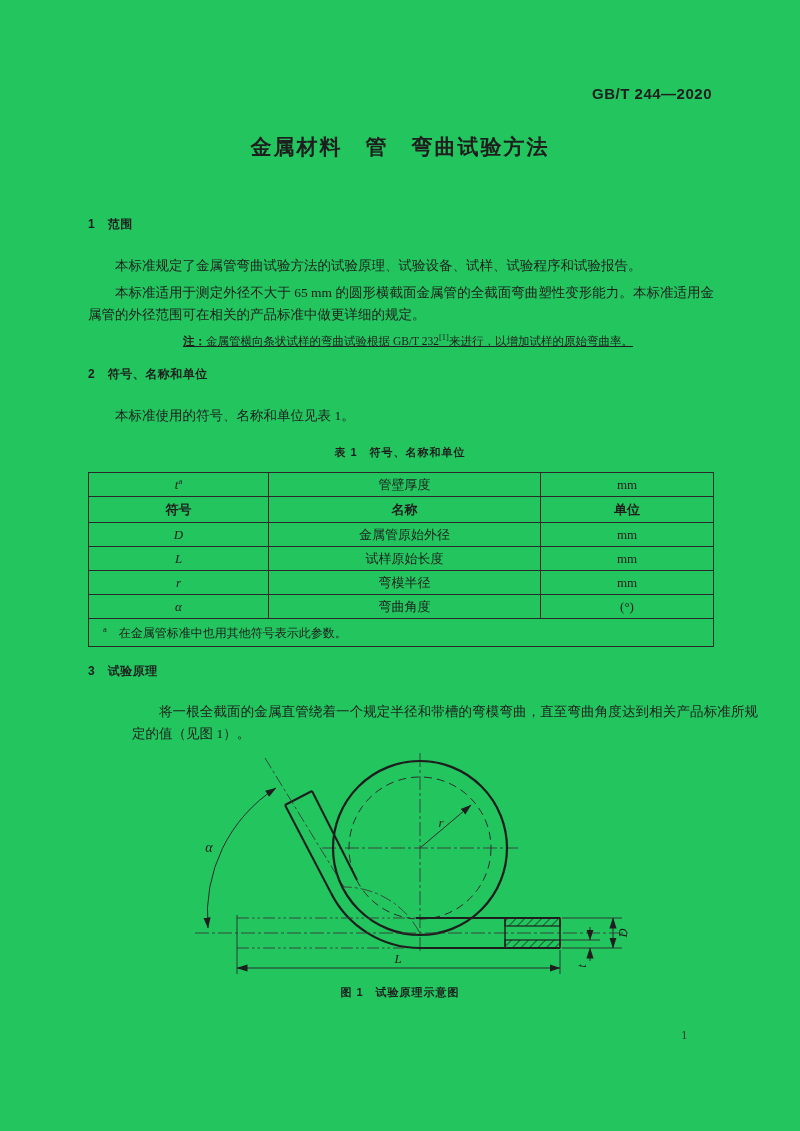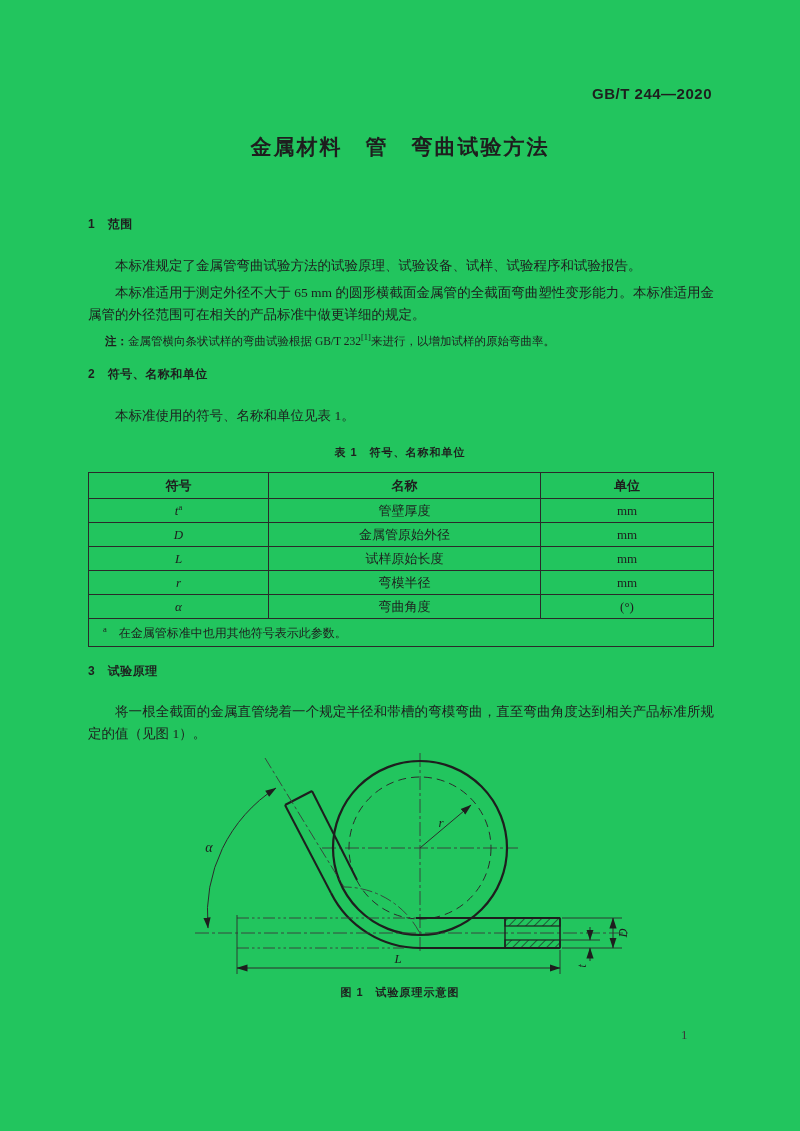--- a/index.html
+++ b/index.html
@@ -23,21 +23,21 @@
     left:88px;
     font-family:"Liberation Sans","DejaVu Sans",sans-serif;
     font-weight:bold;font-size:12px;letter-spacing:.5px;
   }
   .body-p{
     left:88px;width:626px;margin:0;
     font-size:13.5px;line-height:1.62;text-indent:2em;text-align:justify;
   }
   .note-p{
     left:105px;width:606px;margin:0;
-    font-size:11.5px;line-height:1.5;text-align:left;
+    font-size:11.5px;line-height:1.5;text-align:center;text-decoration:underline;
   }
   .note-p b{font-family:"Liberation Sans","DejaVu Sans",sans-serif;font-weight:bold;}
   .tbl-caption,.fig-caption{
     left:0;width:100%;text-align:center;
     font-family:"Liberation Sans","DejaVu Sans",sans-serif;
     font-weight:bold;font-size:11px;letter-spacing:1px;
   }
   table.std{
     position:absolute;left:88px;top:472px;width:625px;
     border-collapse:collapse;table-layout:fixed;
@@ -79,28 +79,28 @@
   <div class="abs tbl-caption" style="top:445px;">表 1　符号、名称和单位</div>
 
   <table class="std">
     <colgroup>
         <col style="width:180px">
         <col style="width:272px">
         <col style="width:173px">
       </colgroup>
     <tbody>
         <tr>
+      <td><span class="sym">t</span><sup>a</sup></td>
+      <td>管壁厚度</td>
+      <td>mm</td>
+    </tr>
+    <tr>
       <th>符号</th>
       <th>名称</th>
       <th>单位</th>
-    </tr>
-    <tr>
-      <td><span class="sym">t</span><sup>a</sup></td>
-      <td>管壁厚度</td>
-      <td>mm</td>
     </tr>
     <tr>
       <td><span class="sym">D</span><sup></sup></td>
       <td>金属管原始外径</td>
       <td>mm</td>
     </tr>
     <tr>
       <td><span class="sym">L</span><sup></sup></td>
       <td>试样原始长度</td>
       <td>mm</td>
@@ -115,21 +115,21 @@
       <td>弯曲角度</td>
       <td>(°)</td>
     </tr>
     <tr>
       <td class="footnote" colspan="3"><sup>a</sup><span>　在金属管标准中也用其他符号表示此参数。</span></td>
     </tr>
   </tbody>
     </table>
 
   <div class="abs sec-h" style="top:663px;">3　试验原理</div>
-  <p class="abs body-p" style="top:701px;">将一根全截面的金属直管绕着一个规定半径和带槽的弯模弯曲，直至弯曲角度达到相关产品标准所规定的值（见图 1）。</p>
+  <p class="abs body-p" style="top:701px;margin-left:44px;">将一根全截面的金属直管绕着一个规定半径和带槽的弯模弯曲，直至弯曲角度达到相关产品标准所规定的值（见图 1）。</p>
 
   <svg class="abs" style="top:745px;left:0;" width="800" height="240" viewBox="0 745 800 240">
     <defs>
       <marker id="ah" markerWidth="12" markerHeight="10" refX="10.5" refY="5" orient="auto" markerUnits="userSpaceOnUse">
         <path d="M0,1.4 L11,5 L0,8.6 z" fill="#1e1e1e"></path>
       </marker>
       <marker id="ahs" markerWidth="12" markerHeight="10" refX="0.5" refY="5" orient="auto" markerUnits="userSpaceOnUse">
         <path d="M11,1.4 L0,5 L11,8.6 z" fill="#1e1e1e"></path>
       </marker>
       <pattern id="hatch" width="6" height="6" patternUnits="userSpaceOnUse" patternTransform="rotate(45)">

